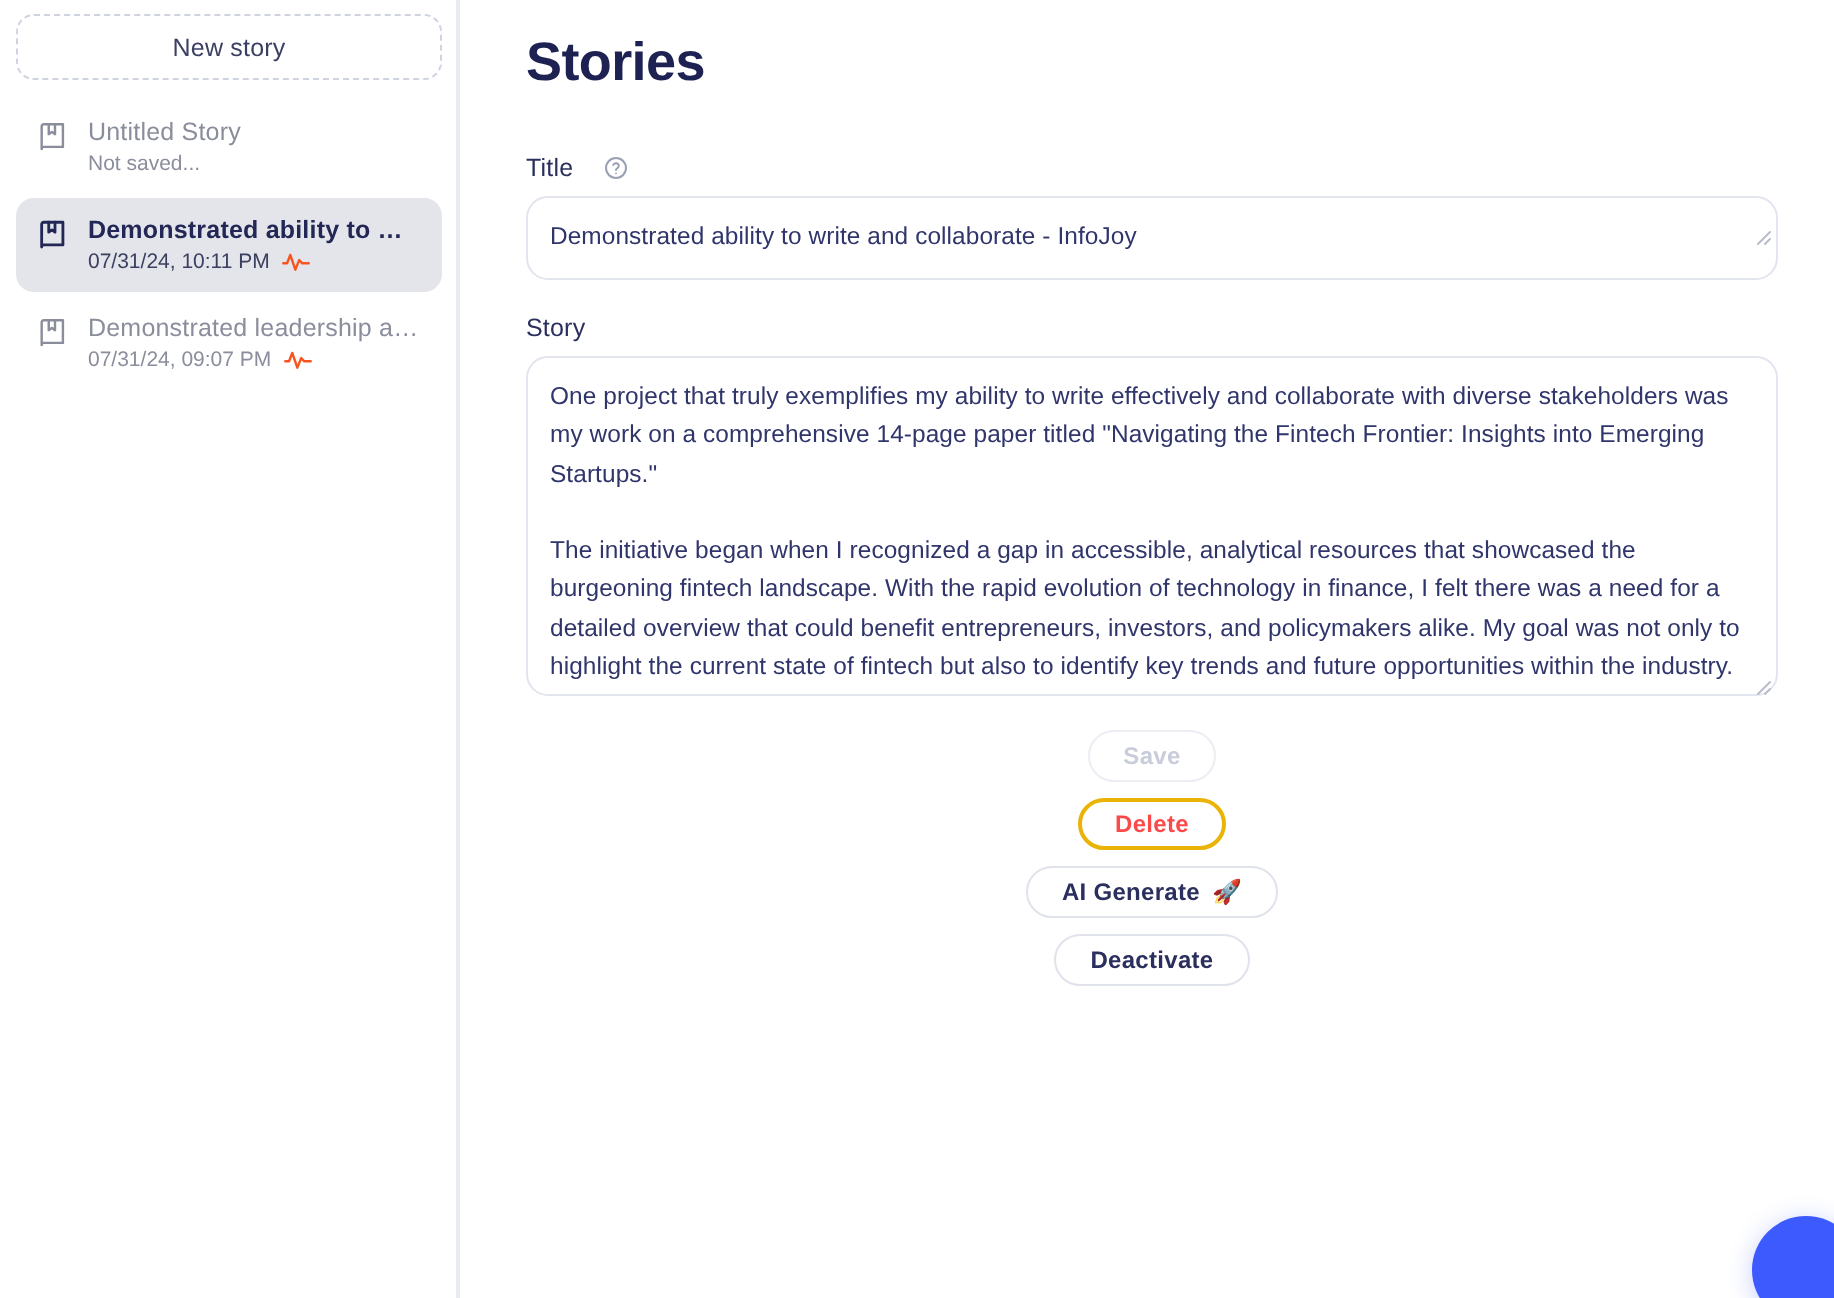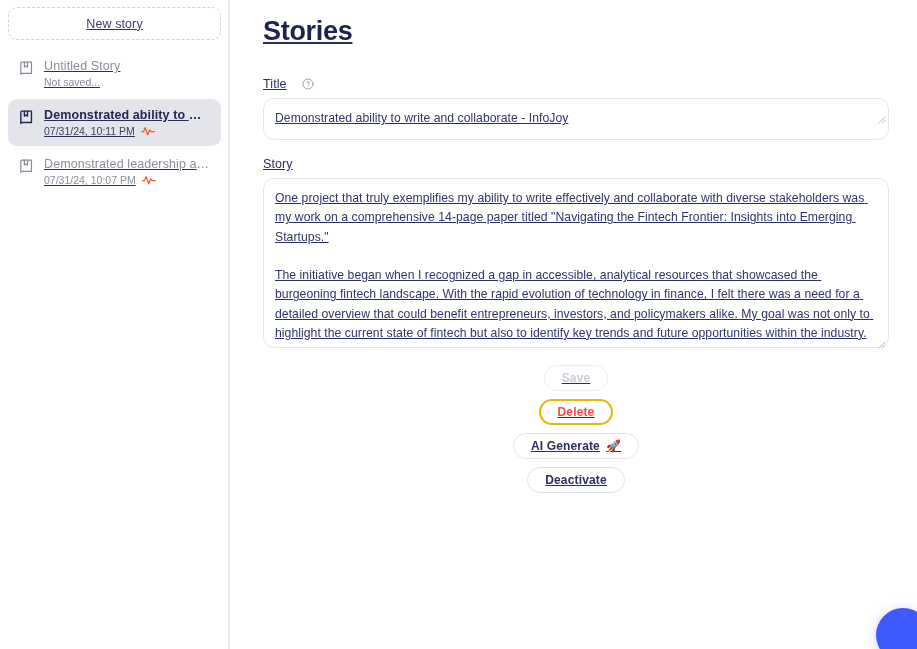--- a/index.html
+++ b/index.html
@@ -10,21 +10,20 @@
     background: #ffffff;
     font-family: "Liberation Sans", sans-serif;
     color: #2b2f5e;
   }
 
   .app {
     display: flex;
     width: 917px;
     height: 649px;
     position: relative;
-    text-decoration: underline;
   }
 
   
   .sidebar {
     width: 230px;
     min-width: 230px;
     height: 649px;
     background: #ffffff;
     border-right: 1px solid #e8eaf2;
     padding: 7px 8px 0 8px;
@@ -254,21 +253,21 @@
       <div class="story-item">
         <span class="book-icon">
           <svg width="17" height="17" viewBox="0 0 24 24" fill="none" stroke="#8a8d9b" stroke-width="1.7" stroke-linecap="round" stroke-linejoin="round">
             <path d="M4 4.5A1.5 1.5 0 0 1 5.5 3H19v16H5.5A1.5 1.5 0 0 0 4 20.5z"></path>
             <path d="M9 3v7l2.2-1.6L13.4 10V3"></path>
           </svg>
         </span>
         <div class="story-text">
           <div class="story-title">Demonstrated leadership at Vee...</div>
           <div class="story-meta">
-            <span>07/31/24, 10:07 PM</span>
+            <span>07/31/24, 09:07 PM</span>
             <span class="pulse-icon">
               <svg width="14" height="12" viewBox="0 0 22 16" fill="none" stroke="#f8541f" stroke-width="1.9" stroke-linecap="round" stroke-linejoin="round">
                 <path d="M1 9h3l2.5-6.5L10.5 14l3-7.5L16 9h5"></path>
               </svg>
             </span>
           </div>
         </div>
       </div>
 
     </div>

